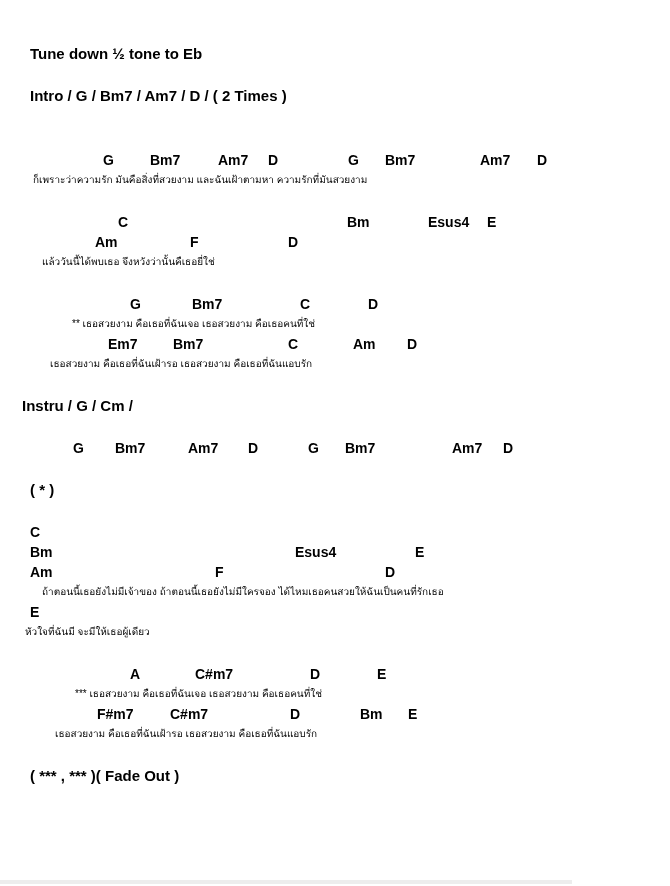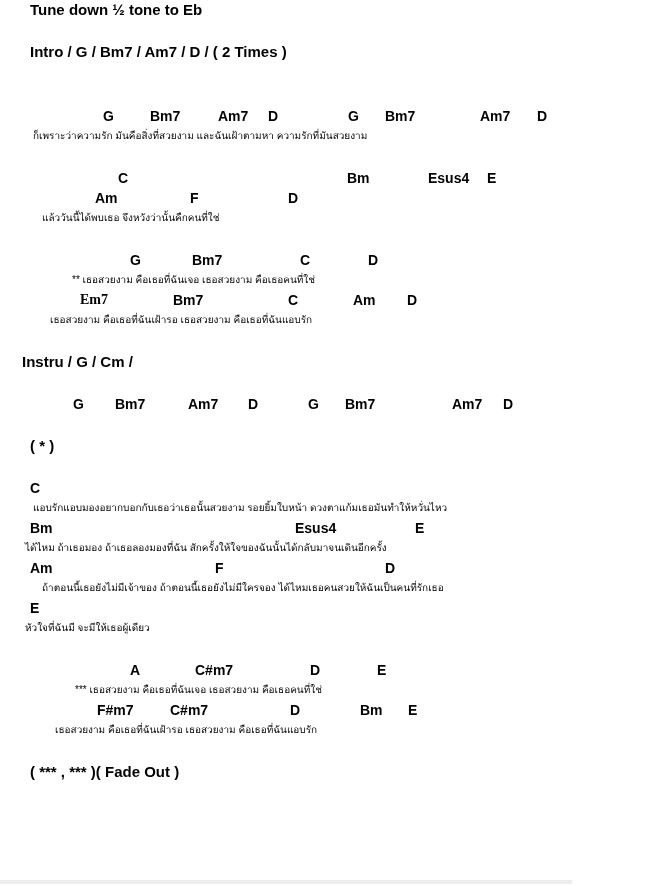--- a/index.html
+++ b/index.html
@@ -5,20 +5,21 @@
   html, body {
     margin: 0;
     padding: 0;
     background: #ffffff;
   }
   .sheet {
     position: relative;
     width: 670px;
     height: 886px;
     box-sizing: border-box;
+    padding-top: 44px;
     overflow: hidden;
     background: #ffffff;
     color: #000000;
     font-family: "Liberation Sans", "DejaVu Sans", sans-serif;
   }
   .line {
     position: relative;
     height: 20px;
     line-height: 20px;
     white-space: nowrap;
@@ -79,31 +80,31 @@
         <span class="chord" style="left: 118px;">C</span>
         <span class="chord" style="left: 347px;">Bm</span>
         <span class="chord" style="left: 428px;">Esus4</span>
         <span class="chord" style="left: 487px;">E</span>
       </div>
       <div class="line chord-line">
         <span class="chord" style="left: 95px;">Am</span>
         <span class="chord" style="left: 190px;">F</span>
         <span class="chord" style="left: 288px;">D</span>
       </div>
-      <div class="line lyric-line"><span class="lyric-text" style="margin-left: 42px;">แล้ววันนี้ได้พบเธอ  จึงหวังว่านั้นคืกคนที่ใช่</span></div>
+      <div class="line lyric-line"><span class="lyric-text" style="margin-left: 42px;">แล้ววันนี้ได้พบเธอ  จึงหวังว่านั้นคืเธอยี่ใช่</span></div>
       <div class="line gap"></div>
       <div class="line chord-line">
         <span class="chord" style="left: 130px;">G</span>
         <span class="chord" style="left: 192px;">Bm7</span>
         <span class="chord" style="left: 300px;">C</span>
         <span class="chord" style="left: 368px;">D</span>
       </div>
       <div class="line lyric-line"><span class="lyric-text" style="margin-left: 72px;">** เธอสวยงาม คือเธอที่ฉันเจอ  เธอสวยงาม คือเธอคนที่ใช่</span></div>
       <div class="line chord-line">
-        <span class="chord" style="left: 80px; font-family: Liberation Serif, serif;">Em7</span>
+        <span class="chord" style="left: 108px;">Em7</span>
         <span class="chord" style="left: 173px;">Bm7</span>
         <span class="chord" style="left: 288px;">C</span>
         <span class="chord" style="left: 353px;">Am</span>
         <span class="chord" style="left: 407px;">D</span>
       </div>
       <div class="line lyric-line"><span class="lyric-text" style="margin-left: 50px;">เธอสวยงาม  คือเธอที่ฉันเฝ้ารอ  เธอสวยงาม  คือเธอที่ฉันแอบรัก</span></div>
       <div class="line gap"></div>
       <div class="line text-line"><span class="label-text" style="margin-left: 22px;">Instru  / G / Cm /</span></div>
       <div class="line gap"></div>
       <div class="line chord-line">
@@ -115,27 +116,25 @@
         <span class="chord" style="left: 345px;">Bm7</span>
         <span class="chord" style="left: 452px;">Am7</span>
         <span class="chord" style="left: 503px;">D</span>
       </div>
       <div class="line gap"></div>
       <div class="line text-line"><span class="label-text" style="margin-left: 30px;">( * )</span></div>
       <div class="line gap"></div>
       <div class="line chord-line">
         <span class="chord" style="left: 30px;">C</span>
       </div>
-      <div class="line lyric-line"><span class="lyric-text" style="margin-left: 33px;">แอบรักแอบมองอยากบอกกับเธอว่าเธอนั้นสวยงาม  รอยยิ้มใบหน้า ดวงตาแก้มเธอมันทำให้หวั่นไหว</span></div>
       <div class="line chord-line">
         <span class="chord" style="left: 30px;">Bm</span>
         <span class="chord" style="left: 295px;">Esus4</span>
         <span class="chord" style="left: 415px;">E</span>
       </div>
-      <div class="line lyric-line"><span class="lyric-text" style="margin-left: 25px;">ได้ไหม ถ้าเธอมอง ถ้าเธอลองมองที่ฉัน  สักครั้งให้ใจของฉันนั้นได้กลับมาจนเดินอีกครั้ง</span></div>
       <div class="line chord-line">
         <span class="chord" style="left: 30px;">Am</span>
         <span class="chord" style="left: 215px;">F</span>
         <span class="chord" style="left: 385px;">D</span>
       </div>
       <div class="line lyric-line"><span class="lyric-text" style="margin-left: 42px;">ถ้าตอนนี้เธอยังไม่มีเจ้าของ  ถ้าตอนนี้เธอยังไม่มีใครจอง  ได้ไหมเธอคนสวยให้ฉันเป็นคนที่รักเธอ</span></div>
       <div class="line chord-line">
         <span class="chord" style="left: 30px;">E</span>
       </div>
       <div class="line lyric-line"><span class="lyric-text" style="margin-left: 25px;">หัวใจที่ฉันมี  จะมีให้เธอผู้เดียว</span></div>

